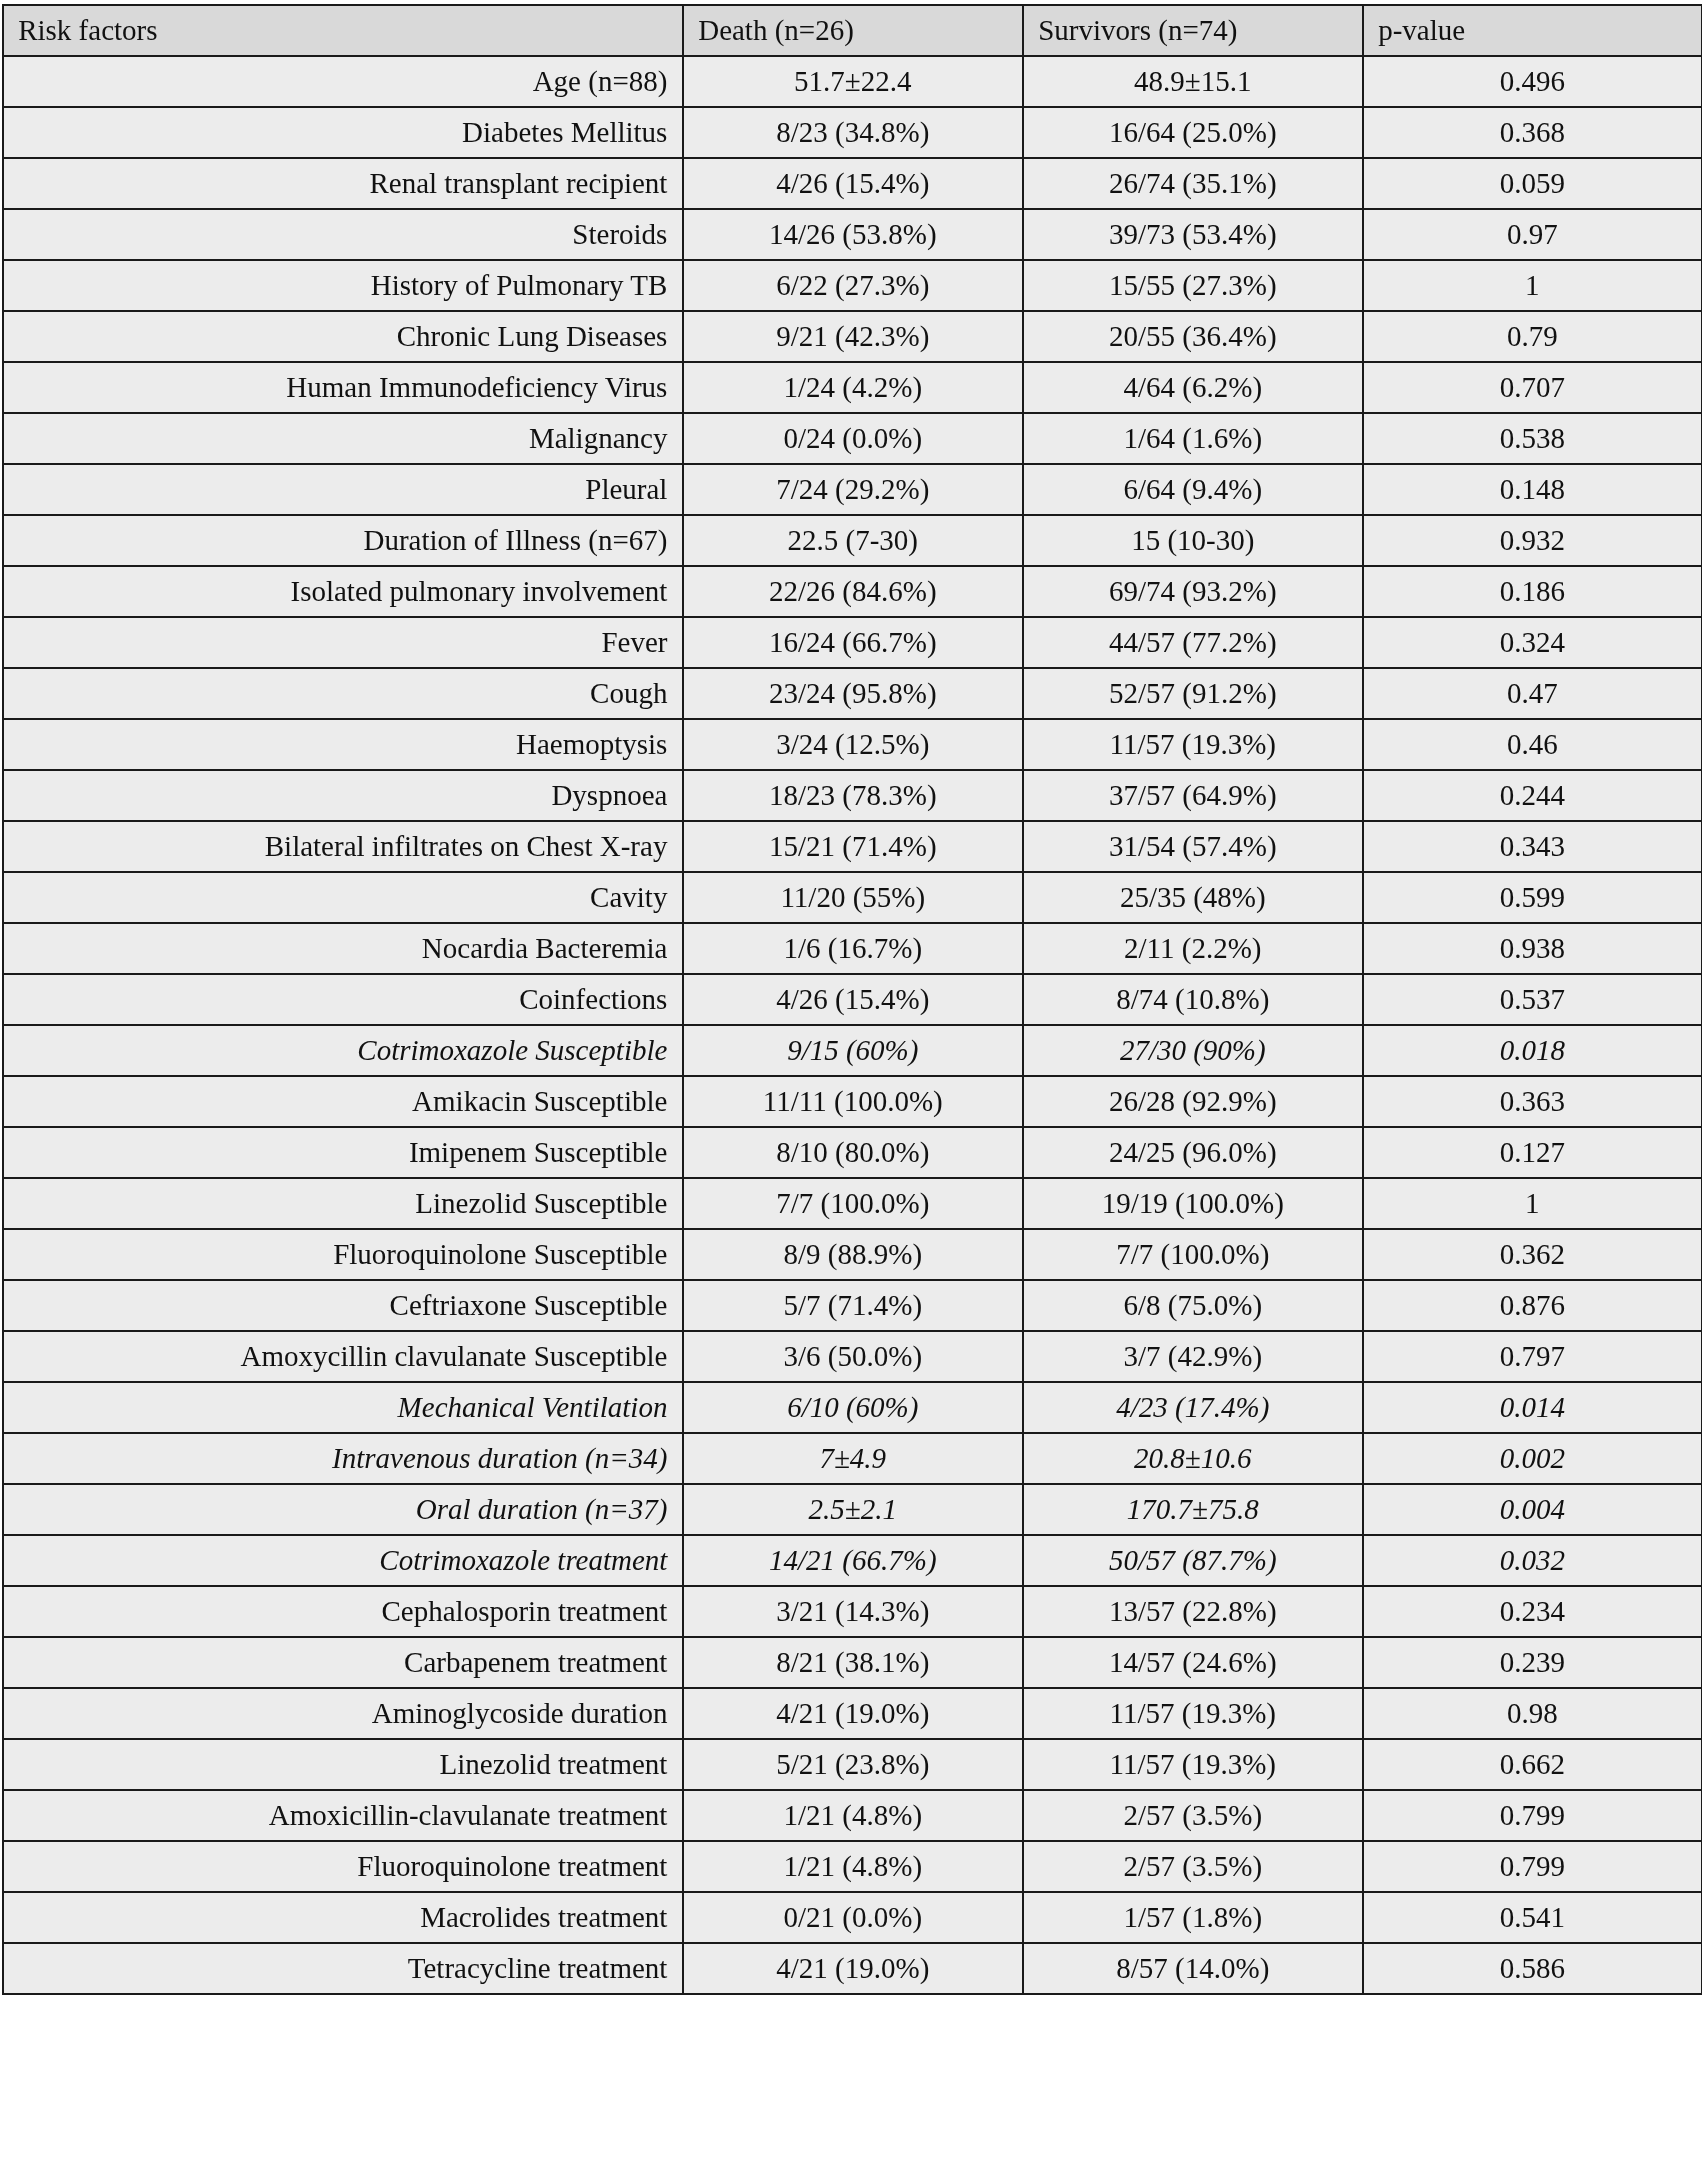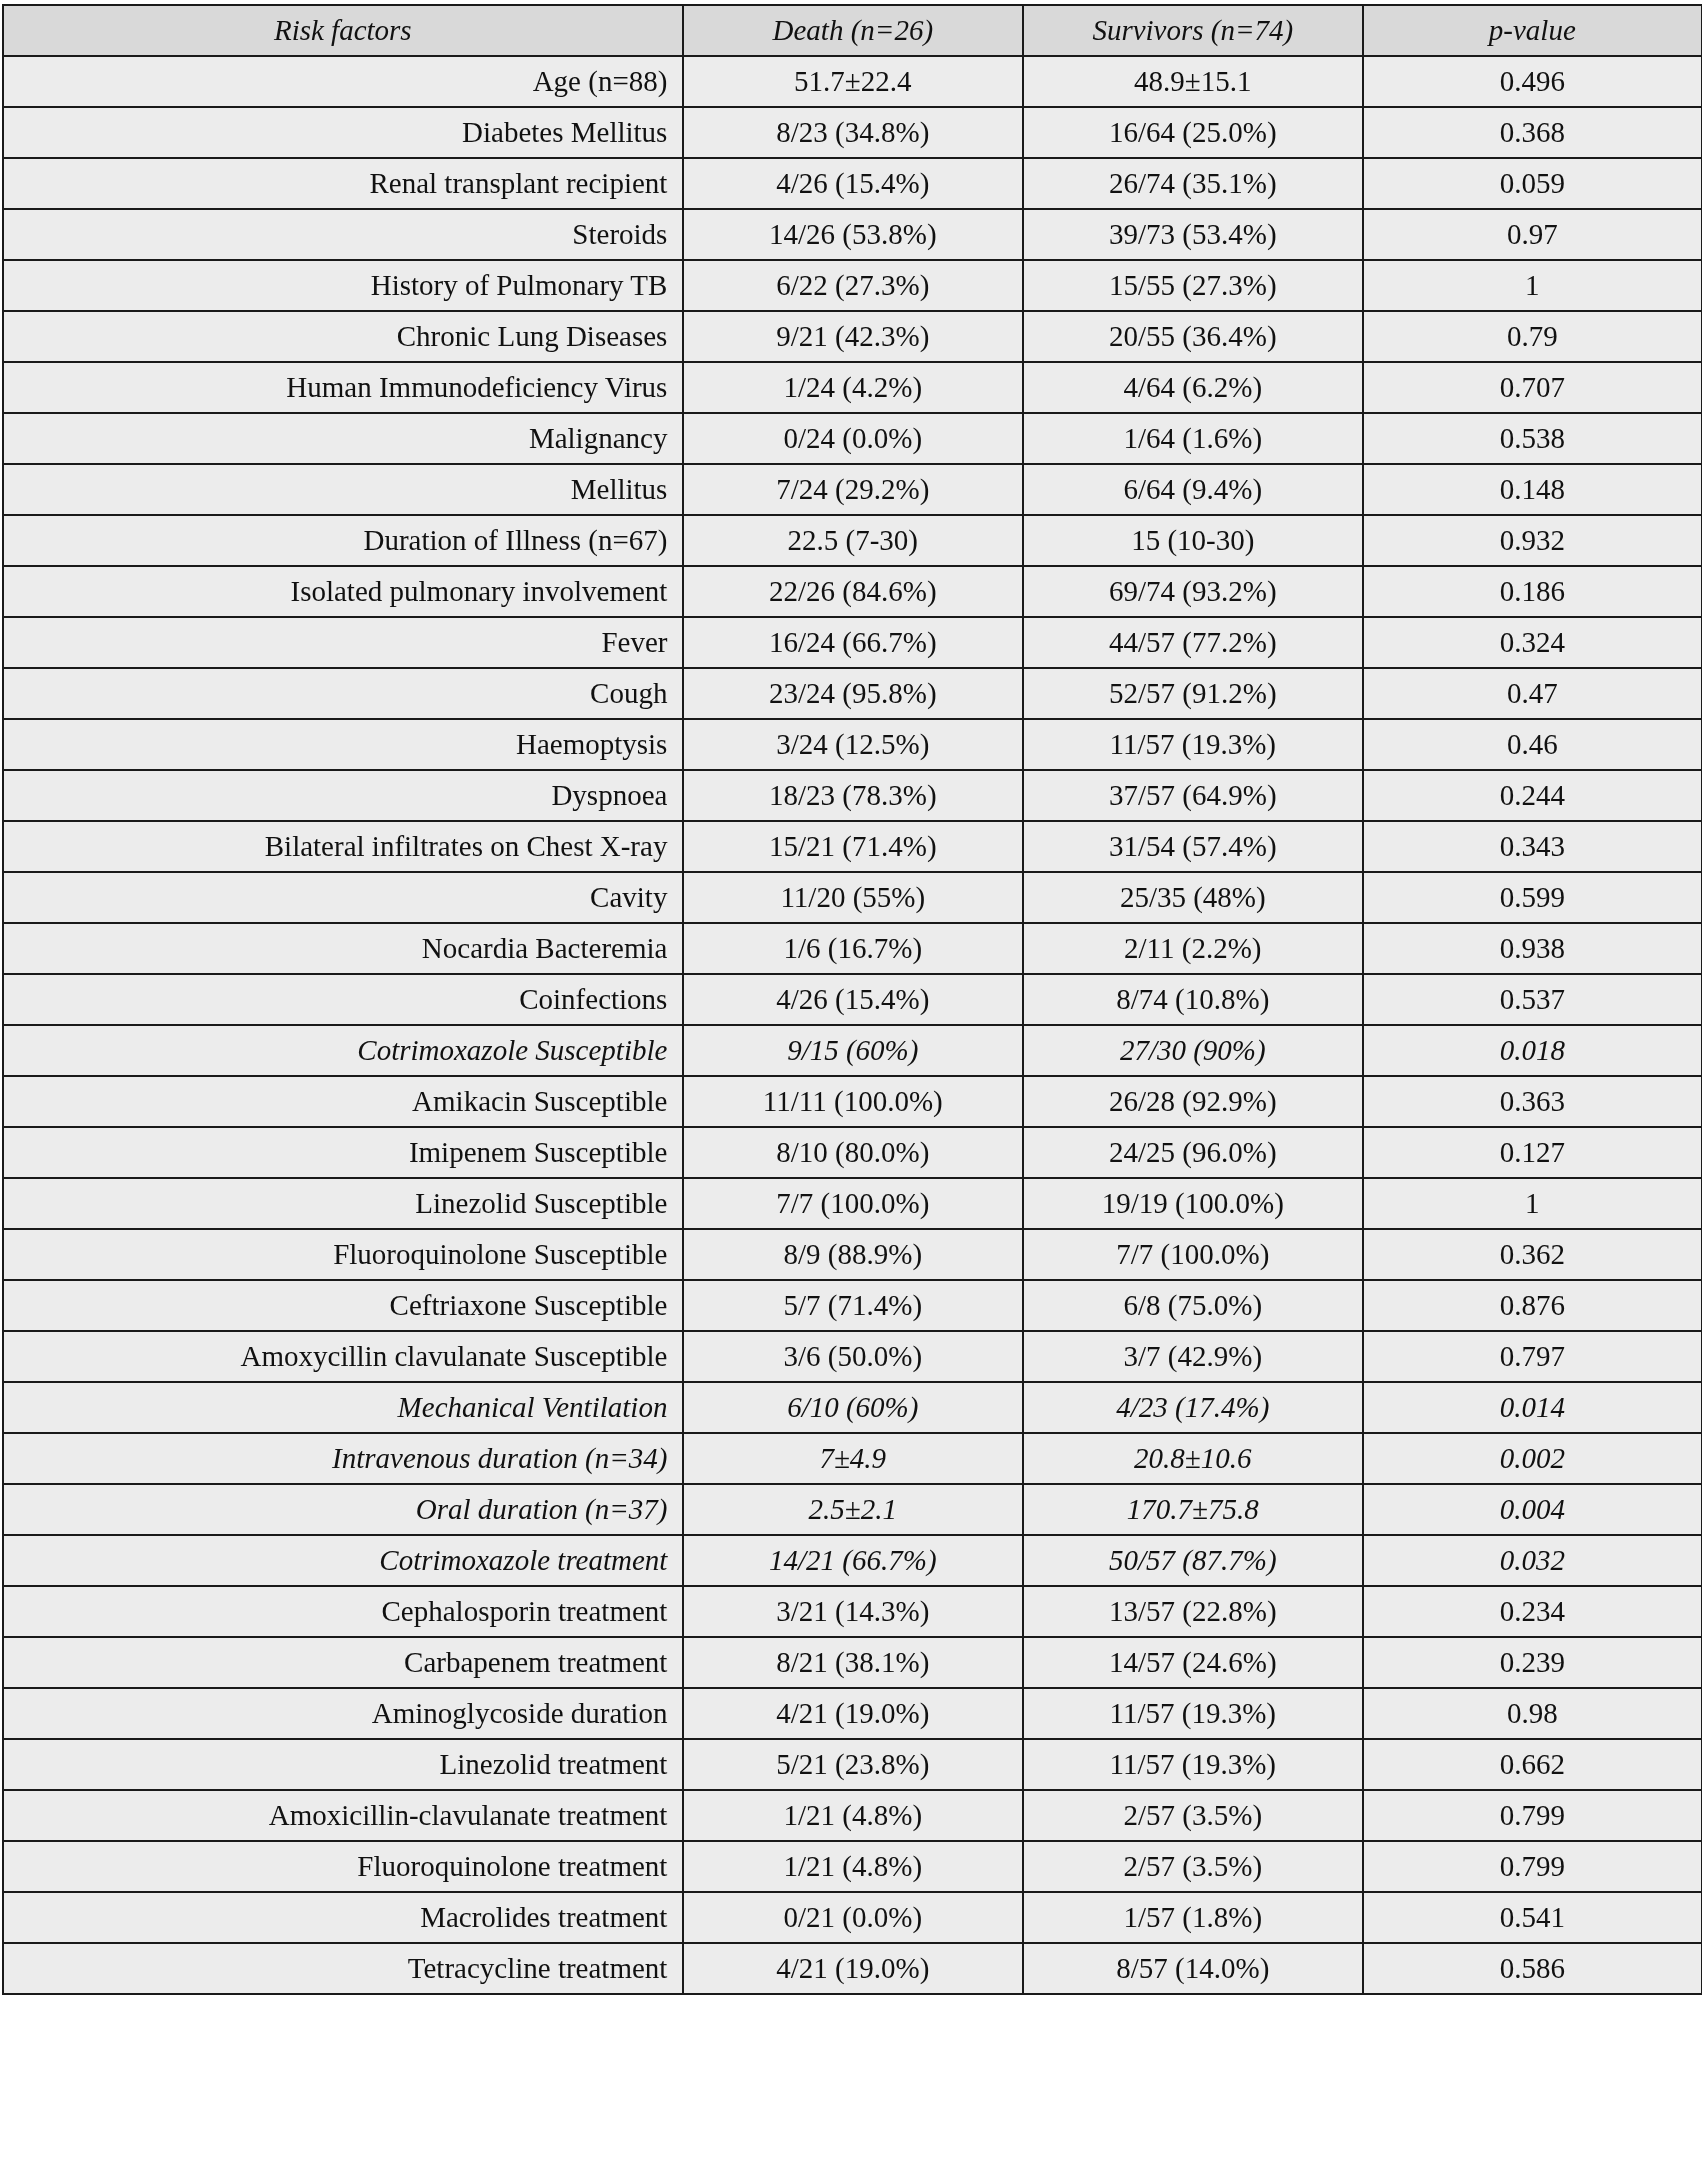--- a/index.html
+++ b/index.html
@@ -20,22 +20,21 @@
     table.risk th, table.risk td {
       border: 2.3px solid #1a1a1a;
       height: 49px;
       padding: 0 14.4px;
       white-space: nowrap;
       overflow: hidden;
     }
     table.risk th {
       background: #d9d9d9;
       font-weight: normal;
-      font-style: italic;
-      text-align: center;
+      text-align: left;
     }
     table.risk td { background: #ececec; text-align: center; }
     table.risk td.factor { text-align: right; }
     table.risk tr.italic td { font-style: italic; }
   </style>
 </head>
 <body>
 
 <table class="risk">
   <colgroup>
@@ -96,21 +95,21 @@
         <td>4/64 (6.2%)</td>
         <td>0.707</td>
       </tr>
       <tr>
         <td class="factor">Malignancy</td>
         <td>0/24 (0.0%)</td>
         <td>1/64 (1.6%)</td>
         <td>0.538</td>
       </tr>
       <tr>
-        <td class="factor">Mellitus</td>
+        <td class="factor">Pleural</td>
         <td>7/24 (29.2%)</td>
         <td>6/64 (9.4%)</td>
         <td>0.148</td>
       </tr>
       <tr>
         <td class="factor">Duration of Illness (n=67)</td>
         <td>22.5 (7-30)</td>
         <td>15 (10-30)</td>
         <td>0.932</td>
       </tr>

